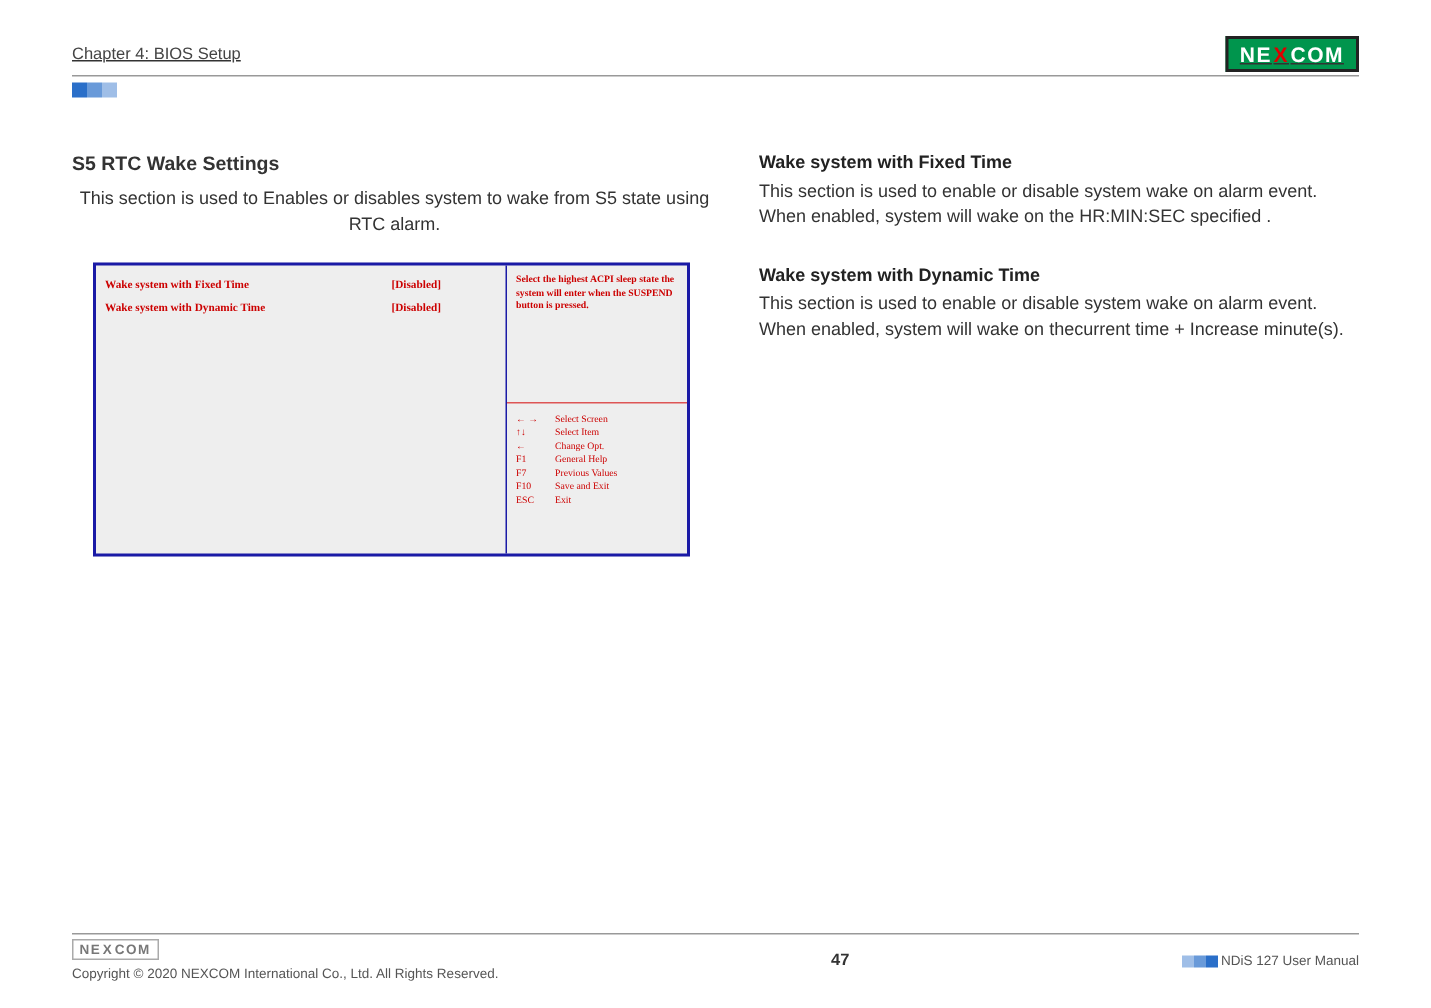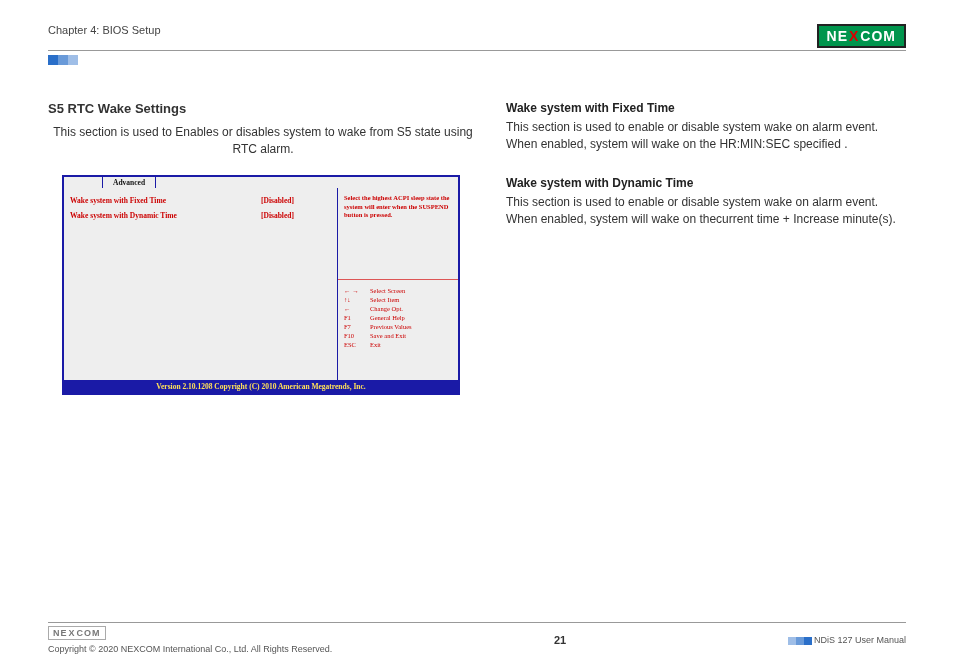--- a/index.html
+++ b/index.html
@@ -11,23 +11,24 @@
     position: relative;
     color: #333;
     font-size: 12px;
   }
   .page {
     padding: 24px 48px 0 48px;
   }
   .header-row {
     display: flex;
     justify-content: space-between;
-    align-items: flex-start;
+    align-items: center;
     border-bottom: 1px solid #999;
     padding-bottom: 2px;
+    text-decoration: underline;
   }
   .chapter-title { font-size: 11px; color: #444; }
   .logo {
     background: #00954d;
     color: #fff;
     font-weight: bold;
     font-size: 14px;
     padding: 2px 8px;
     border: 2px solid #222;
     letter-spacing: 1px;
@@ -185,24 +186,20 @@
       <span></span>
       <span></span>
     </div>
 
   <div class="content">
     <div class="col-left">
       <h2 class="section-title">S5 RTC Wake Settings</h2>
       <p class="intro">This section is used to Enables or disables system to wake from S5 state using RTC alarm.</p>
 
       <div class="bios">
-        <div class="bios-tabs">
-          <div style="width:38px"></div>
-          <div class="bios-tab active">Advanced</div>
-        </div>
         <div class="bios-body">
           <div class="bios-main">
             <div class="bios-row">
               <span class="label">Wake system with Fixed Time</span>
               <span class="val">[Disabled]</span>
             </div>
             <div class="bios-row">
               <span class="label">Wake system with Dynamic Time</span>
               <span class="val">[Disabled]</span>
             </div>
@@ -234,21 +231,20 @@
                   <span class="k">F10</span>
                   <span>Save and Exit</span>
                 </div>
               <div class="krow">
                   <span class="k">ESC</span>
                   <span>Exit</span>
                 </div>
             </div>
           </div>
         </div>
-        <div class="bios-bottom">Version 2.10.1208 Copyright (C) 2010 American Megatrends, Inc.</div>
       </div>
     </div>
 
     <div class="col-right">
       <h3 class="subhead">Wake system with Fixed Time</h3>
       <p class="body">This section is used to enable or disable system wake on alarm event. When enabled, system will wake on the HR:MIN:SEC specified .</p>
 
       <h3 class="subhead">Wake system with Dynamic Time</h3>
       <p class="body">This section is used to enable or disable system wake on alarm event. When enabled, system will wake on thecurrent time + Increase minute(s).</p>
     </div>
@@ -257,21 +253,21 @@
 
 <div class="footer">
   <div class="footer-left">
     <div class="footer-logo">
       <span>NE</span>
         <span class="x">X</span>
         <span>COM</span>
     </div>
     <span>Copyright © 2020 NEXCOM International Co., Ltd. All Rights Reserved.</span>
   </div>
-  <span class="page-num">21</span>
+  <span class="page-num">47</span>
   <div class="footer-right">
     <div class="foot-squares">
         <span></span>
         <span></span>
         <span></span>
       </div>
     <span>NDiS 127 User Manual</span>
   </div>
 </div>
 

